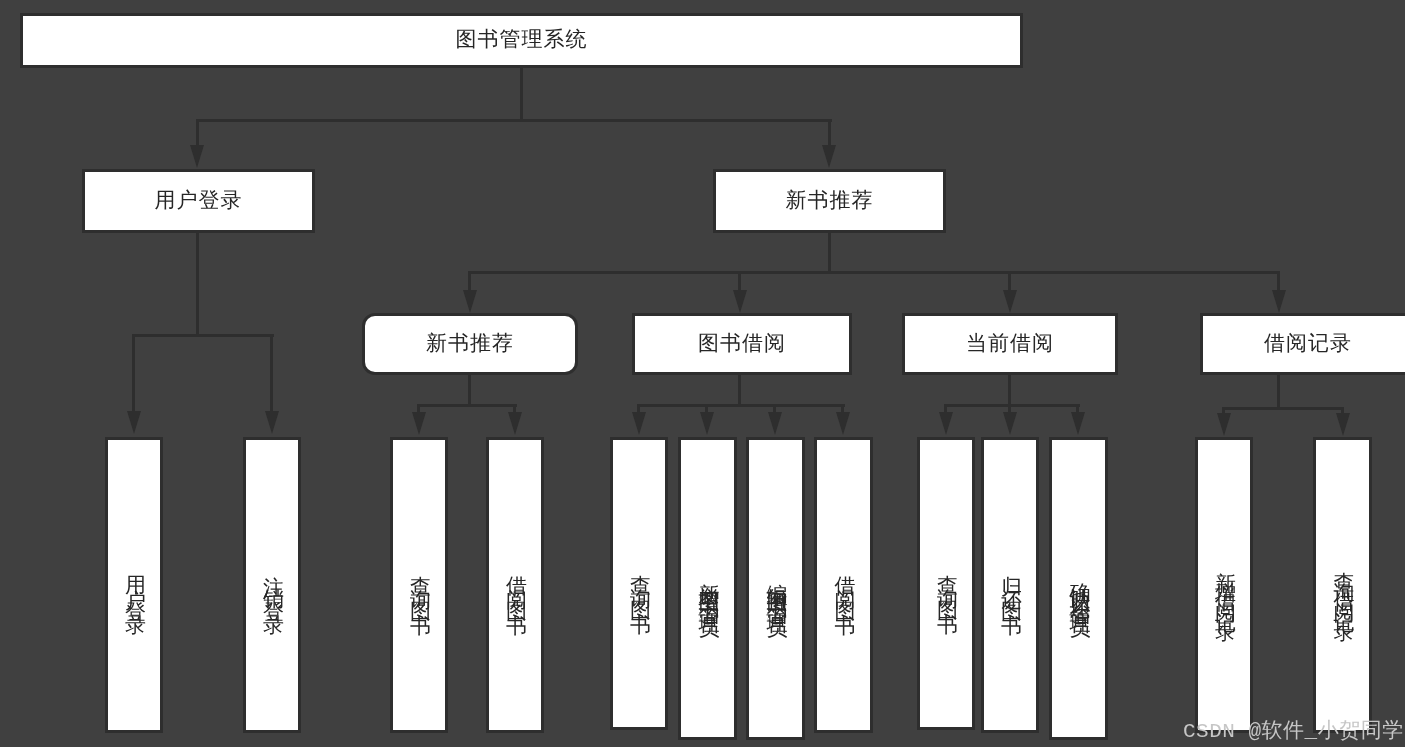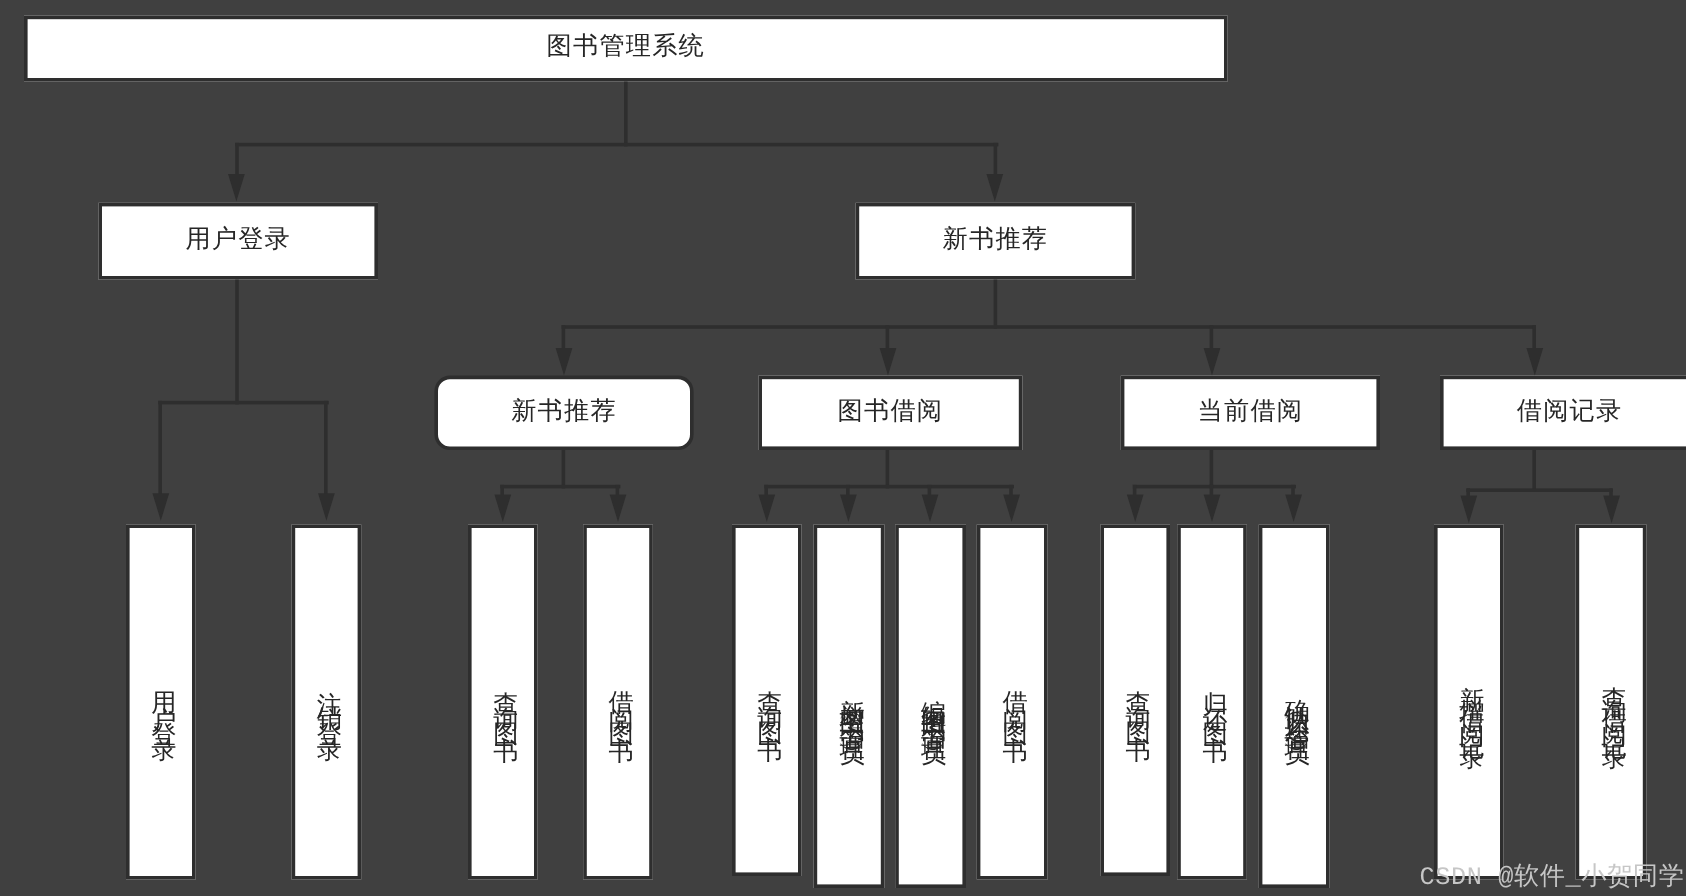--- a/index.html
+++ b/index.html
@@ -44,21 +44,21 @@
   <div class="box" style="left:713px;top:169px;width:233px;height:64px;">
     <span>新书推荐</span>
   </div>
 
   <div class="box" style="left:362px;top:313px;width:216px;height:62px;border-radius:13px;">
     <span>新书推荐</span>
   </div>
   <div class="box" style="left:632px;top:313px;width:220px;height:62px;">
     <span>图书借阅</span>
   </div>
-  <div class="box" style="left:902px;top:313px;width:216px;height:62px;margin-left:32px;">
+  <div class="box" style="left:902px;top:313px;width:216px;height:62px;">
     <span>当前借阅</span>
   </div>
   <div class="box" style="left:1200px;top:313px;width:216px;height:62px;">
     <span>借阅记录</span>
   </div>
 
   <div class="box vbox" style="left:105px;top:437px;width:58px;height:296px;">
     <span>用户登录</span>
   </div>
   <div class="box vbox" style="left:243px;top:437px;width:58px;height:296px;">

